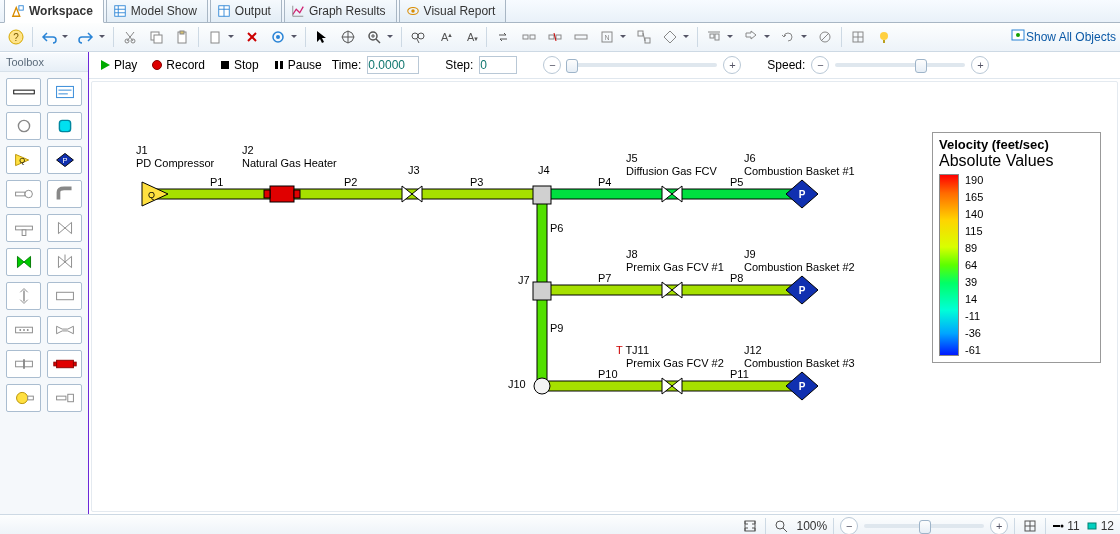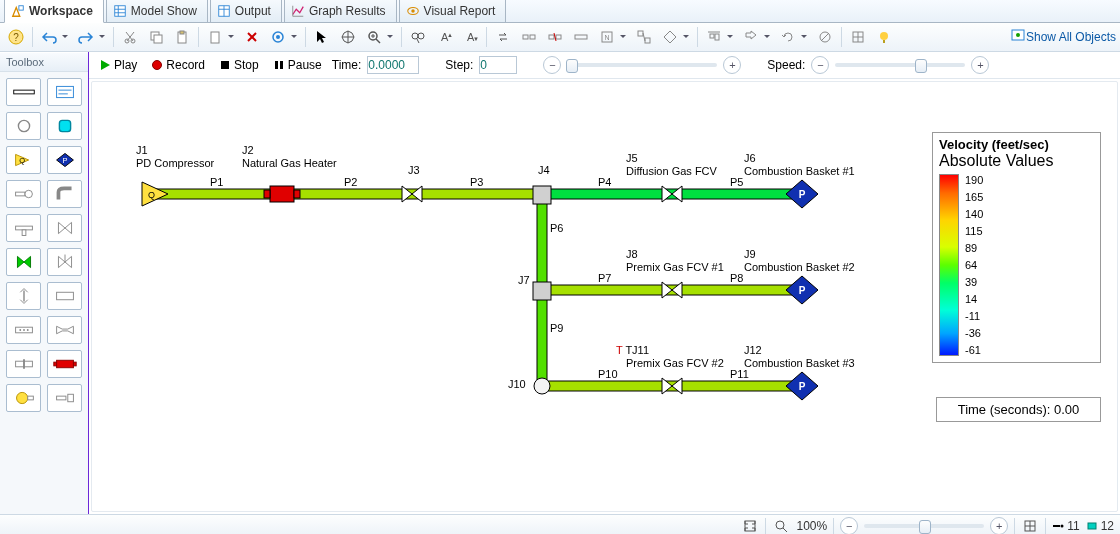--- a/index.html
+++ b/index.html
@@ -784,21 +784,20 @@
             <span>89</span>
             <span>64</span>
             <span>39</span>
             <span>14</span>
             <span>-11</span>
             <span>-36</span>
             <span>-61</span>
           </div>
         </div>
       </div>
-      <div class="timebox">Time (seconds): 0.00</div>
     </div>
   </div>
 </div>
 
 <div class="statusbar">
   <div class="right">
     <div class="sbbtn">
         <svg width="14" height="14" viewBox="0 0 14 14">
           <rect x="2" y="2" width="10" height="10" fill="none" stroke="#555"></rect>
           <path d="M5 5 H2 V2 M9 5 H12 V2 M5 9 H2 V12 M9 9 H12 V12" stroke="#555" fill="none"></path>

